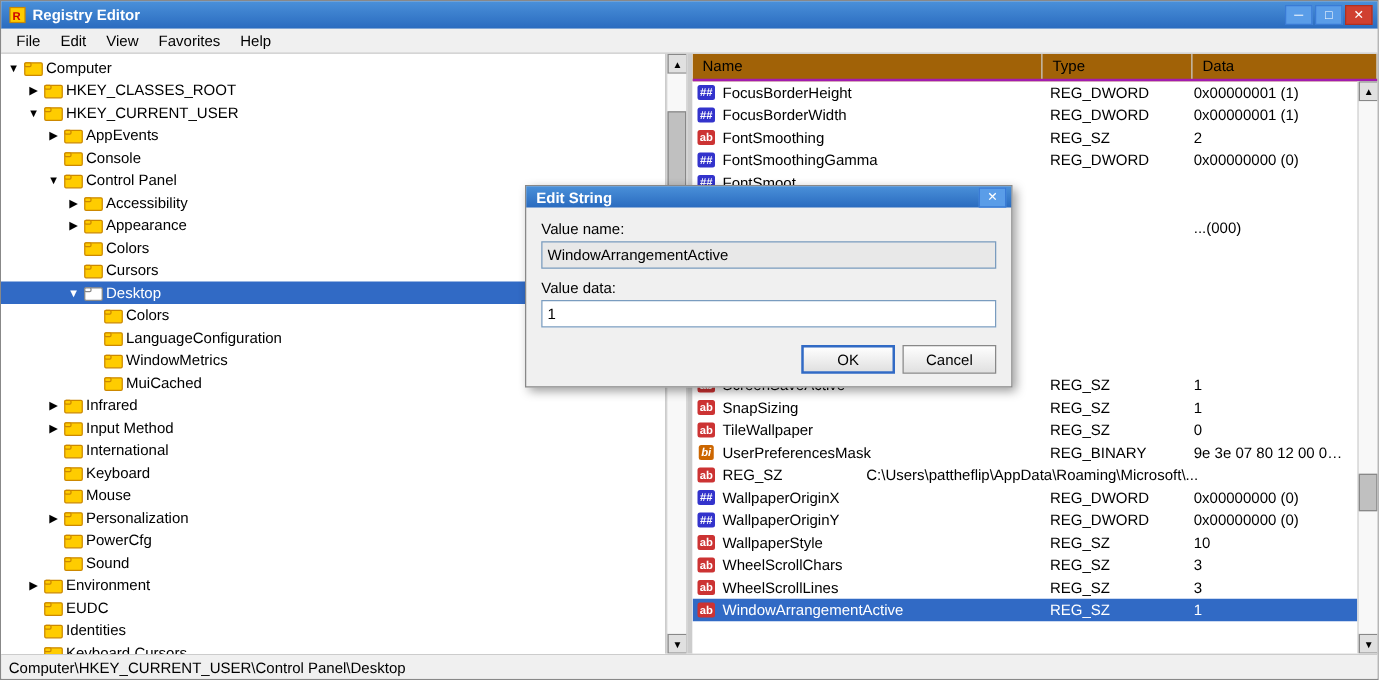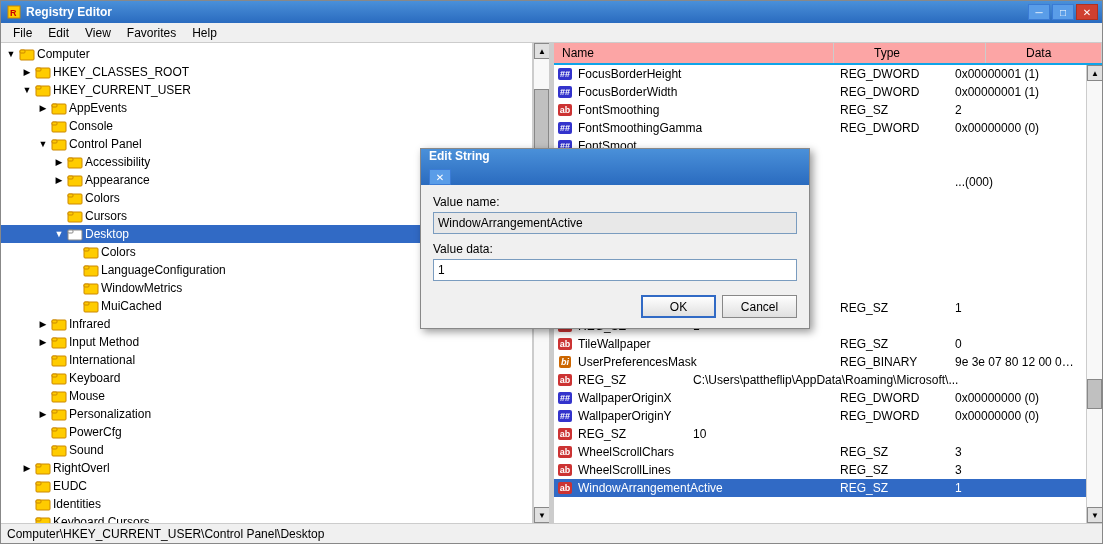--- a/index.html
+++ b/index.html
@@ -135,25 +135,24 @@
       flex: 1;
       background: white;
       display: flex;
       flex-direction: column;
       overflow: hidden;
     }
 
     
     .col-headers {
       display: flex;
-      background: #fca5a5;
-      border-bottom: 2px solid #0ea5e9;
+      background: #a16207;
+      border-bottom: 2px solid #a21caf;
       height: 22px;
       flex-shrink: 0;
-      gap: 32px;
     }
 
     .col-header {
       padding: 2px 8px;
       font-size: 12px;
       border-right: 1px solid #ccc;
       display: flex;
       align-items: center;
       font-weight: normal;
     }
@@ -223,29 +222,28 @@
       top: 148px;
       left: 420px;
       width: 390px;
       background: #f0f0f0;
       border: 1px solid #888;
       box-shadow: 3px 3px 8px rgba(0,0,0,0.4);
     }
 
     .dialog-title-bar {
       background: linear-gradient(to bottom, #4a90d9, #2a6bbf);
-      height: 36px;
-      display: flex;
-      align-items: flex-start;
+      height: 17px;
+      display: flex;
+      align-items: center;
       justify-content: space-between;
       padding: 0 4px 0 8px;
       color: white;
       font-size: 12px;
       font-weight: bold;
-      flex-direction: column;
     }
 
     .dialog-title-controls {
       display: flex;
       gap: 2px;
     }
 
     .dialog-body {
       padding: 10px 12px 10px 12px;
     }
@@ -639,21 +637,21 @@
         </div>
 
         <div class="tree-node indent-1">
           <span class="tree-expander">▶</span>
           <span class="tree-folder-icon">
             <svg width="16" height="14" viewBox="0 0 16 14">
                 <rect x="1" y="3" width="14" height="10" fill="#ffcc00" stroke="#cc8800" rx="1"></rect>
                 <rect x="1" y="3" width="5" height="3" fill="#ffcc00" stroke="#cc8800" rx="1"></rect>
               </svg>
           </span>
-          <span class="tree-label">RightOverl</span>
+          <span class="tree-label">Environment</span>
         </div>
 
         <div class="tree-node indent-1">
           <span class="tree-expander" style="visibility:hidden;">▶</span>
           <span class="tree-folder-icon">
             <svg width="16" height="14" viewBox="0 0 16 14">
                 <rect x="1" y="3" width="14" height="10" fill="#ffcc00" stroke="#cc8800" rx="1"></rect>
                 <rect x="1" y="3" width="5" height="3" fill="#ffcc00" stroke="#cc8800" rx="1"></rect>
               </svg>
           </span>
@@ -814,20 +812,21 @@
                 <span class="icon-ab">ab</span>
               </div>
       <div class="reg-cell reg-name">ScreenSaveActive</div>
       <div class="reg-cell reg-type">REG_SZ</div>
       <div class="reg-cell reg-data">1</div>
     </div>
             <div class="reg-row">
       <div class="reg-icon">
                 <span class="icon-ab">ab</span>
               </div>
+      <div class="reg-cell reg-name">SnapSizing</div>
       <div class="reg-cell reg-type">REG_SZ</div>
       <div class="reg-cell reg-data">1</div>
     </div>
             <div class="reg-row">
       <div class="reg-icon">
                 <span class="icon-ab">ab</span>
               </div>
       <div class="reg-cell reg-name">TileWallpaper</div>
       <div class="reg-cell reg-type">REG_SZ</div>
       <div class="reg-cell reg-data">0</div>
@@ -860,20 +859,21 @@
                 <span style="display:inline-block;background:#3333cc;color:white;font-size:9px;font-weight:bold;padding:1px 2px;border-radius:2px;">##</span>
               </div>
       <div class="reg-cell reg-name">WallpaperOriginY</div>
       <div class="reg-cell reg-type">REG_DWORD</div>
       <div class="reg-cell reg-data">0x00000000 (0)</div>
     </div>
             <div class="reg-row">
       <div class="reg-icon">
                 <span class="icon-ab">ab</span>
               </div>
+      <div class="reg-cell reg-name">WallpaperStyle</div>
       <div class="reg-cell reg-type">REG_SZ</div>
       <div class="reg-cell reg-data">10</div>
     </div>
             <div class="reg-row">
       <div class="reg-icon">
                 <span class="icon-ab">ab</span>
               </div>
       <div class="reg-cell reg-name">WheelScrollChars</div>
       <div class="reg-cell reg-type">REG_SZ</div>
       <div class="reg-cell reg-data">3</div>

